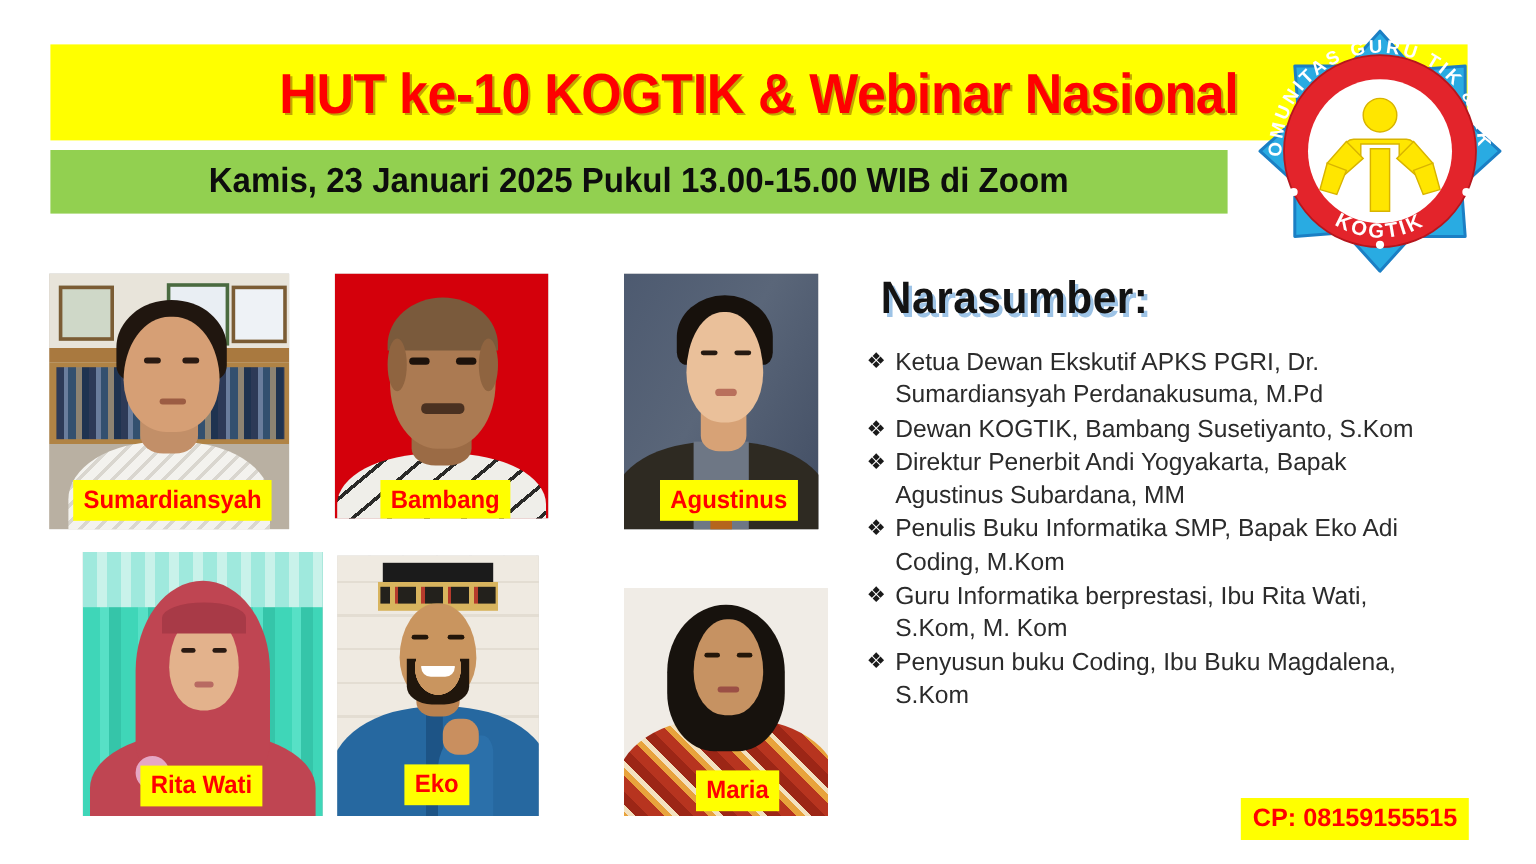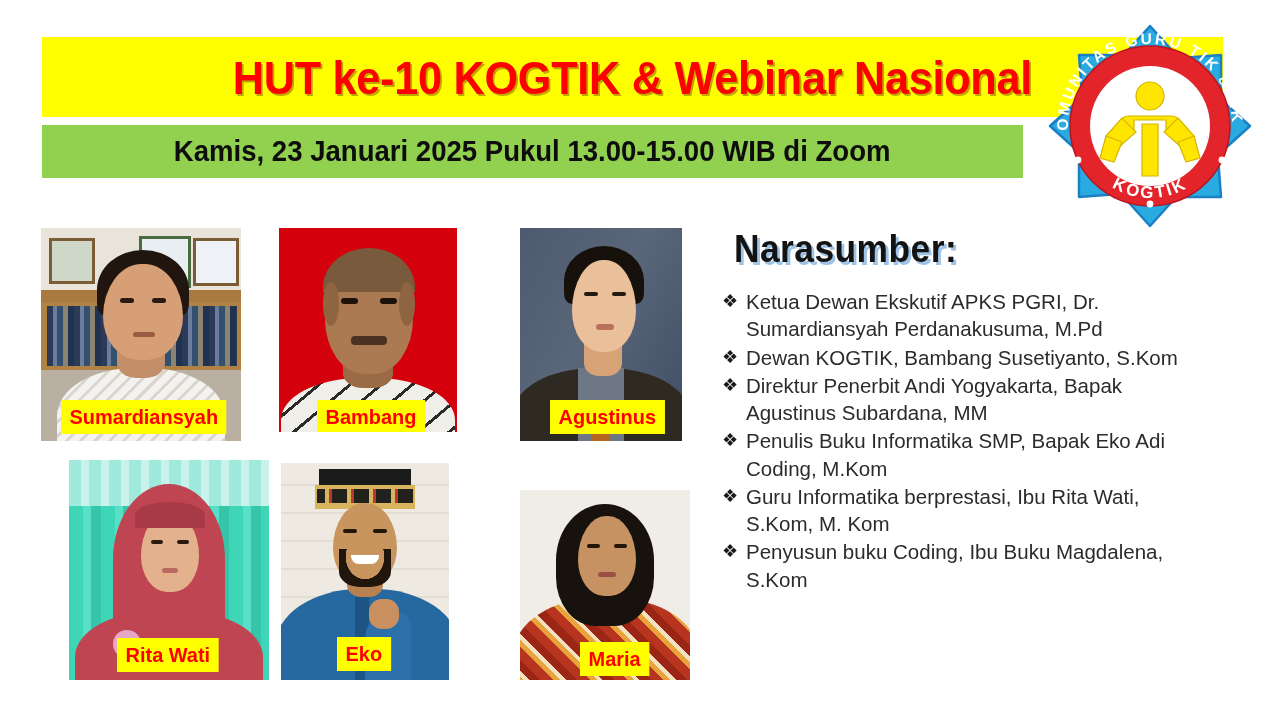--- a/index.html
+++ b/index.html
@@ -263,14 +263,15 @@
     <div class="sp-item">
       <span class="sp-bullet">❖</span>
       <span class="sp-text">Guru Informatika berprestasi, Ibu Rita Wati, S.Kom, M. Kom</span>
     </div>
     <div class="sp-item">
       <span class="sp-bullet">❖</span>
       <span class="sp-text">Penyusun buku Coding, Ibu Buku Magdalena, S.Kom</span>
     </div>
   </div>
 
+  <div class="cp-badge">CP: 08159155515</div>
 
 </div>
 
 </body></html>

